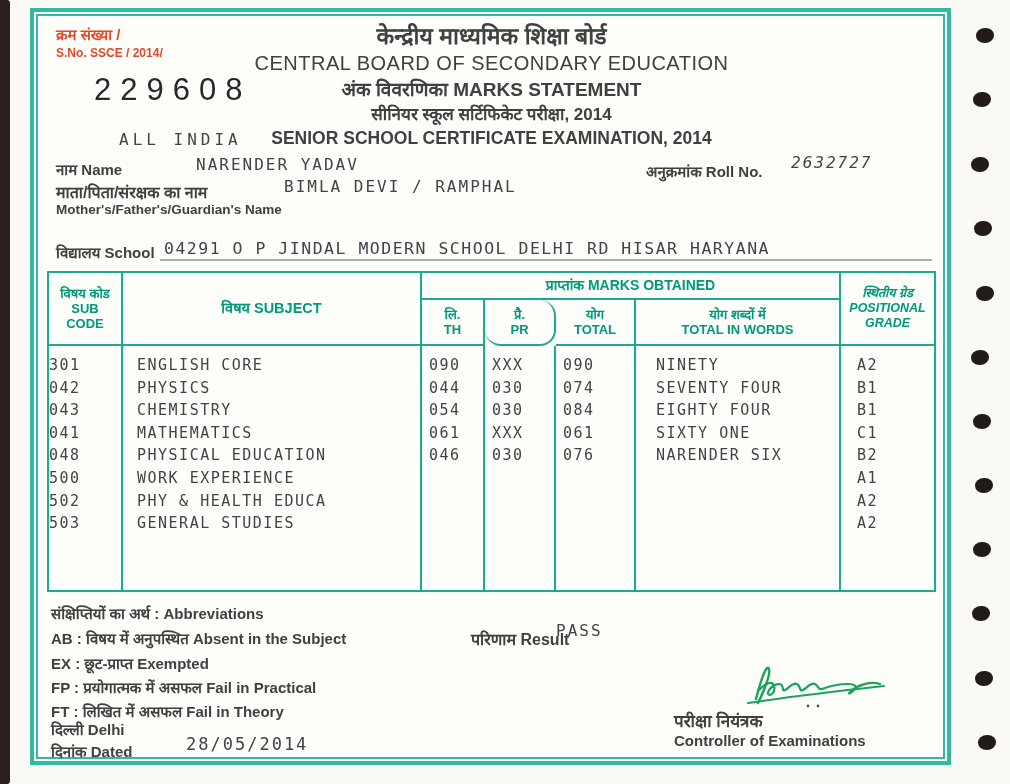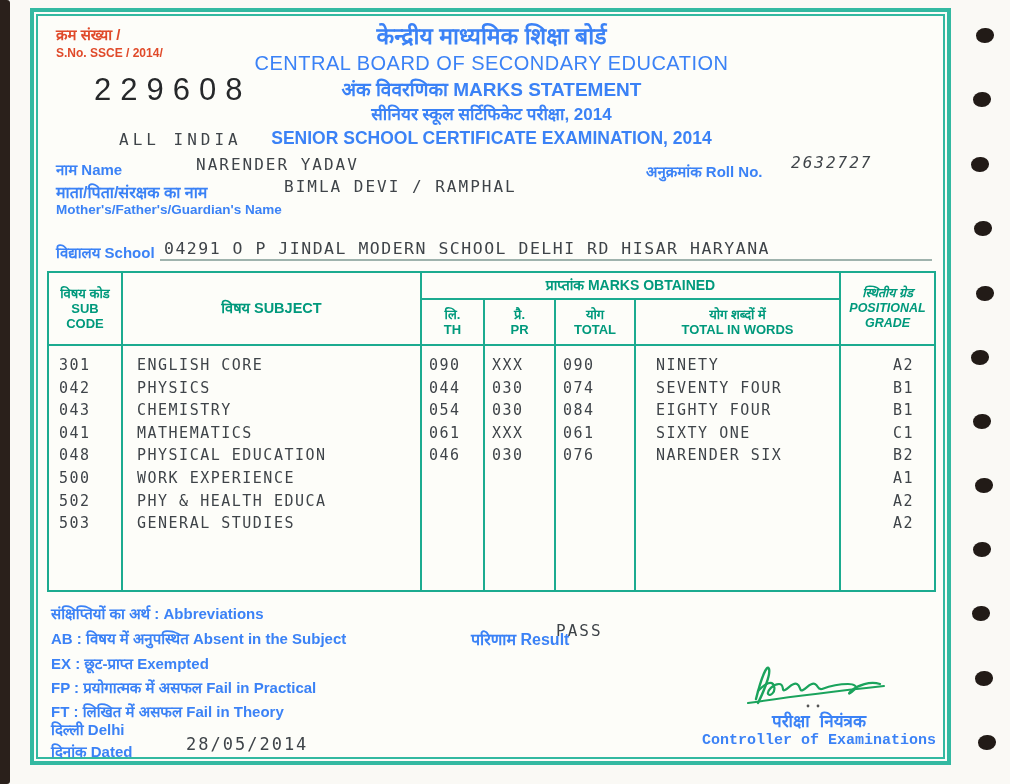--- a/index.html
+++ b/index.html
@@ -7,21 +7,21 @@
   .page { position:relative; width:1010px; height:784px; background:#faf9f5; overflow:hidden; }
   .edge-strip { position:absolute; left:0; top:0; width:10px; height:784px; background:#2a201b; border-radius:0 3px 3px 0; }
   .punch { position:absolute; width:18px; height:15px; background:#221b17; border-radius:50% 45% 50% 48%; }
 
   .cert { position:absolute; left:30px; top:8px; width:921px; height:757px;
           border:4px solid #33b9a1;
           box-shadow: inset 0 0 0 2px #fdfdfa, inset 0 0 0 4px #33b9a1;
           background:#fdfdf9; }
 
   .abs { position:absolute; }
-  .teal { color:#3b82f6; }
+  .teal { color:#404040; }
   .red  { color:#e04a2a; }
   .typed { font-family:"DejaVu Sans Mono", monospace; color:#3f4449; letter-spacing:2px; white-space:nowrap; }
   .pre { white-space:pre-line; }
 
   .serial-no { font-family:"Liberation Sans", sans-serif; font-size:31px; color:#26282a; letter-spacing:9px; font-weight:500; }
 
   .hdr-center { left:185px; top:10px; width:545px; text-align:center; }
   .hdr-center > div { white-space:nowrap; }
   .board-hi { font-size:23px; font-weight:700; line-height:28px; }
   .board-en { font-size:20px; font-weight:400; line-height:26px; letter-spacing:0.5px; }
@@ -40,37 +40,37 @@
                  grid-template-rows:27px 46px 1fr;
                  border:2.5px solid #1cab90; background:transparent; }
   .cell { border-color:#1cab90; font-size:13px; font-weight:700; color:#00997c;
           display:flex; align-items:center; justify-content:center; text-align:center; line-height:15px; }
   .br { border-right:2px solid #1cab90; }
   .bb { border-bottom:2px solid #1cab90; }
   .h-code   { grid-column:1; grid-row:1/3; }
   .h-subject{ grid-column:2; grid-row:1/3; font-size:14.5px; }
   .h-marks  { grid-column:3/7; grid-row:1; font-size:14px; }
   .h-th    { grid-column:3; grid-row:2; }
-  .h-pr    { grid-column:4; grid-row:2; }
+  .h-pr    { grid-column:4; grid-row:2;border-radius:16px; }
   .h-total { grid-column:5; grid-row:2; }
   .h-words { grid-column:6; grid-row:2; }
   .h-grade { grid-column:7; grid-row:1/3; font-size:12.5px;font-style:italic; }
   .tcol { grid-row:3; padding-top:8px; }
   .tline { height:22.6px; line-height:22.6px; font-family:"DejaVu Sans Mono", monospace;
            font-size:15px; letter-spacing:1.5px; color:#3f4449; white-space:nowrap; }
-  .b-code   { grid-column:1; } .b-code .tline { padding-left:10px; }
+  .b-code   { grid-column:1; } .b-code .tline { }
   .b-subject{ grid-column:2; } .b-subject .tline { padding-left:14px; }
   .b-th     { grid-column:3; } .b-th .tline { padding-left:7px; }
   .b-pr     { grid-column:4; } .b-pr .tline { padding-left:7px; }
   .b-total  { grid-column:5; } .b-total .tline { padding-left:7px; }
   .b-words  { grid-column:6; } .b-words .tline { padding-left:20px; }
-  .b-grade  { grid-column:7; } .b-grade .tline { padding-left:16px;margin-left:36px; }
+  .b-grade  { grid-column:7; } .b-grade .tline { padding-left:16px; }
 
   .foot-line { font-weight:700; font-size:15px; white-space:nowrap; }
-  .sig-block { left:640px; top:645px; width:290px; text-align:center;font-family:Liberation Mono, monospace; }
+  .sig-block { left:640px; top:645px; width:290px; text-align:left; }
   .sig-block .hi { font-weight:700; font-size:17px; }
   .sig-block .en { font-weight:700; font-size:15px; }
 </style>
 </head>
 <body>
 
 <div class="page">
   <div class="edge-strip"></div>
 
   <div class="punch" style="left:976px; top:28px;"></div>

